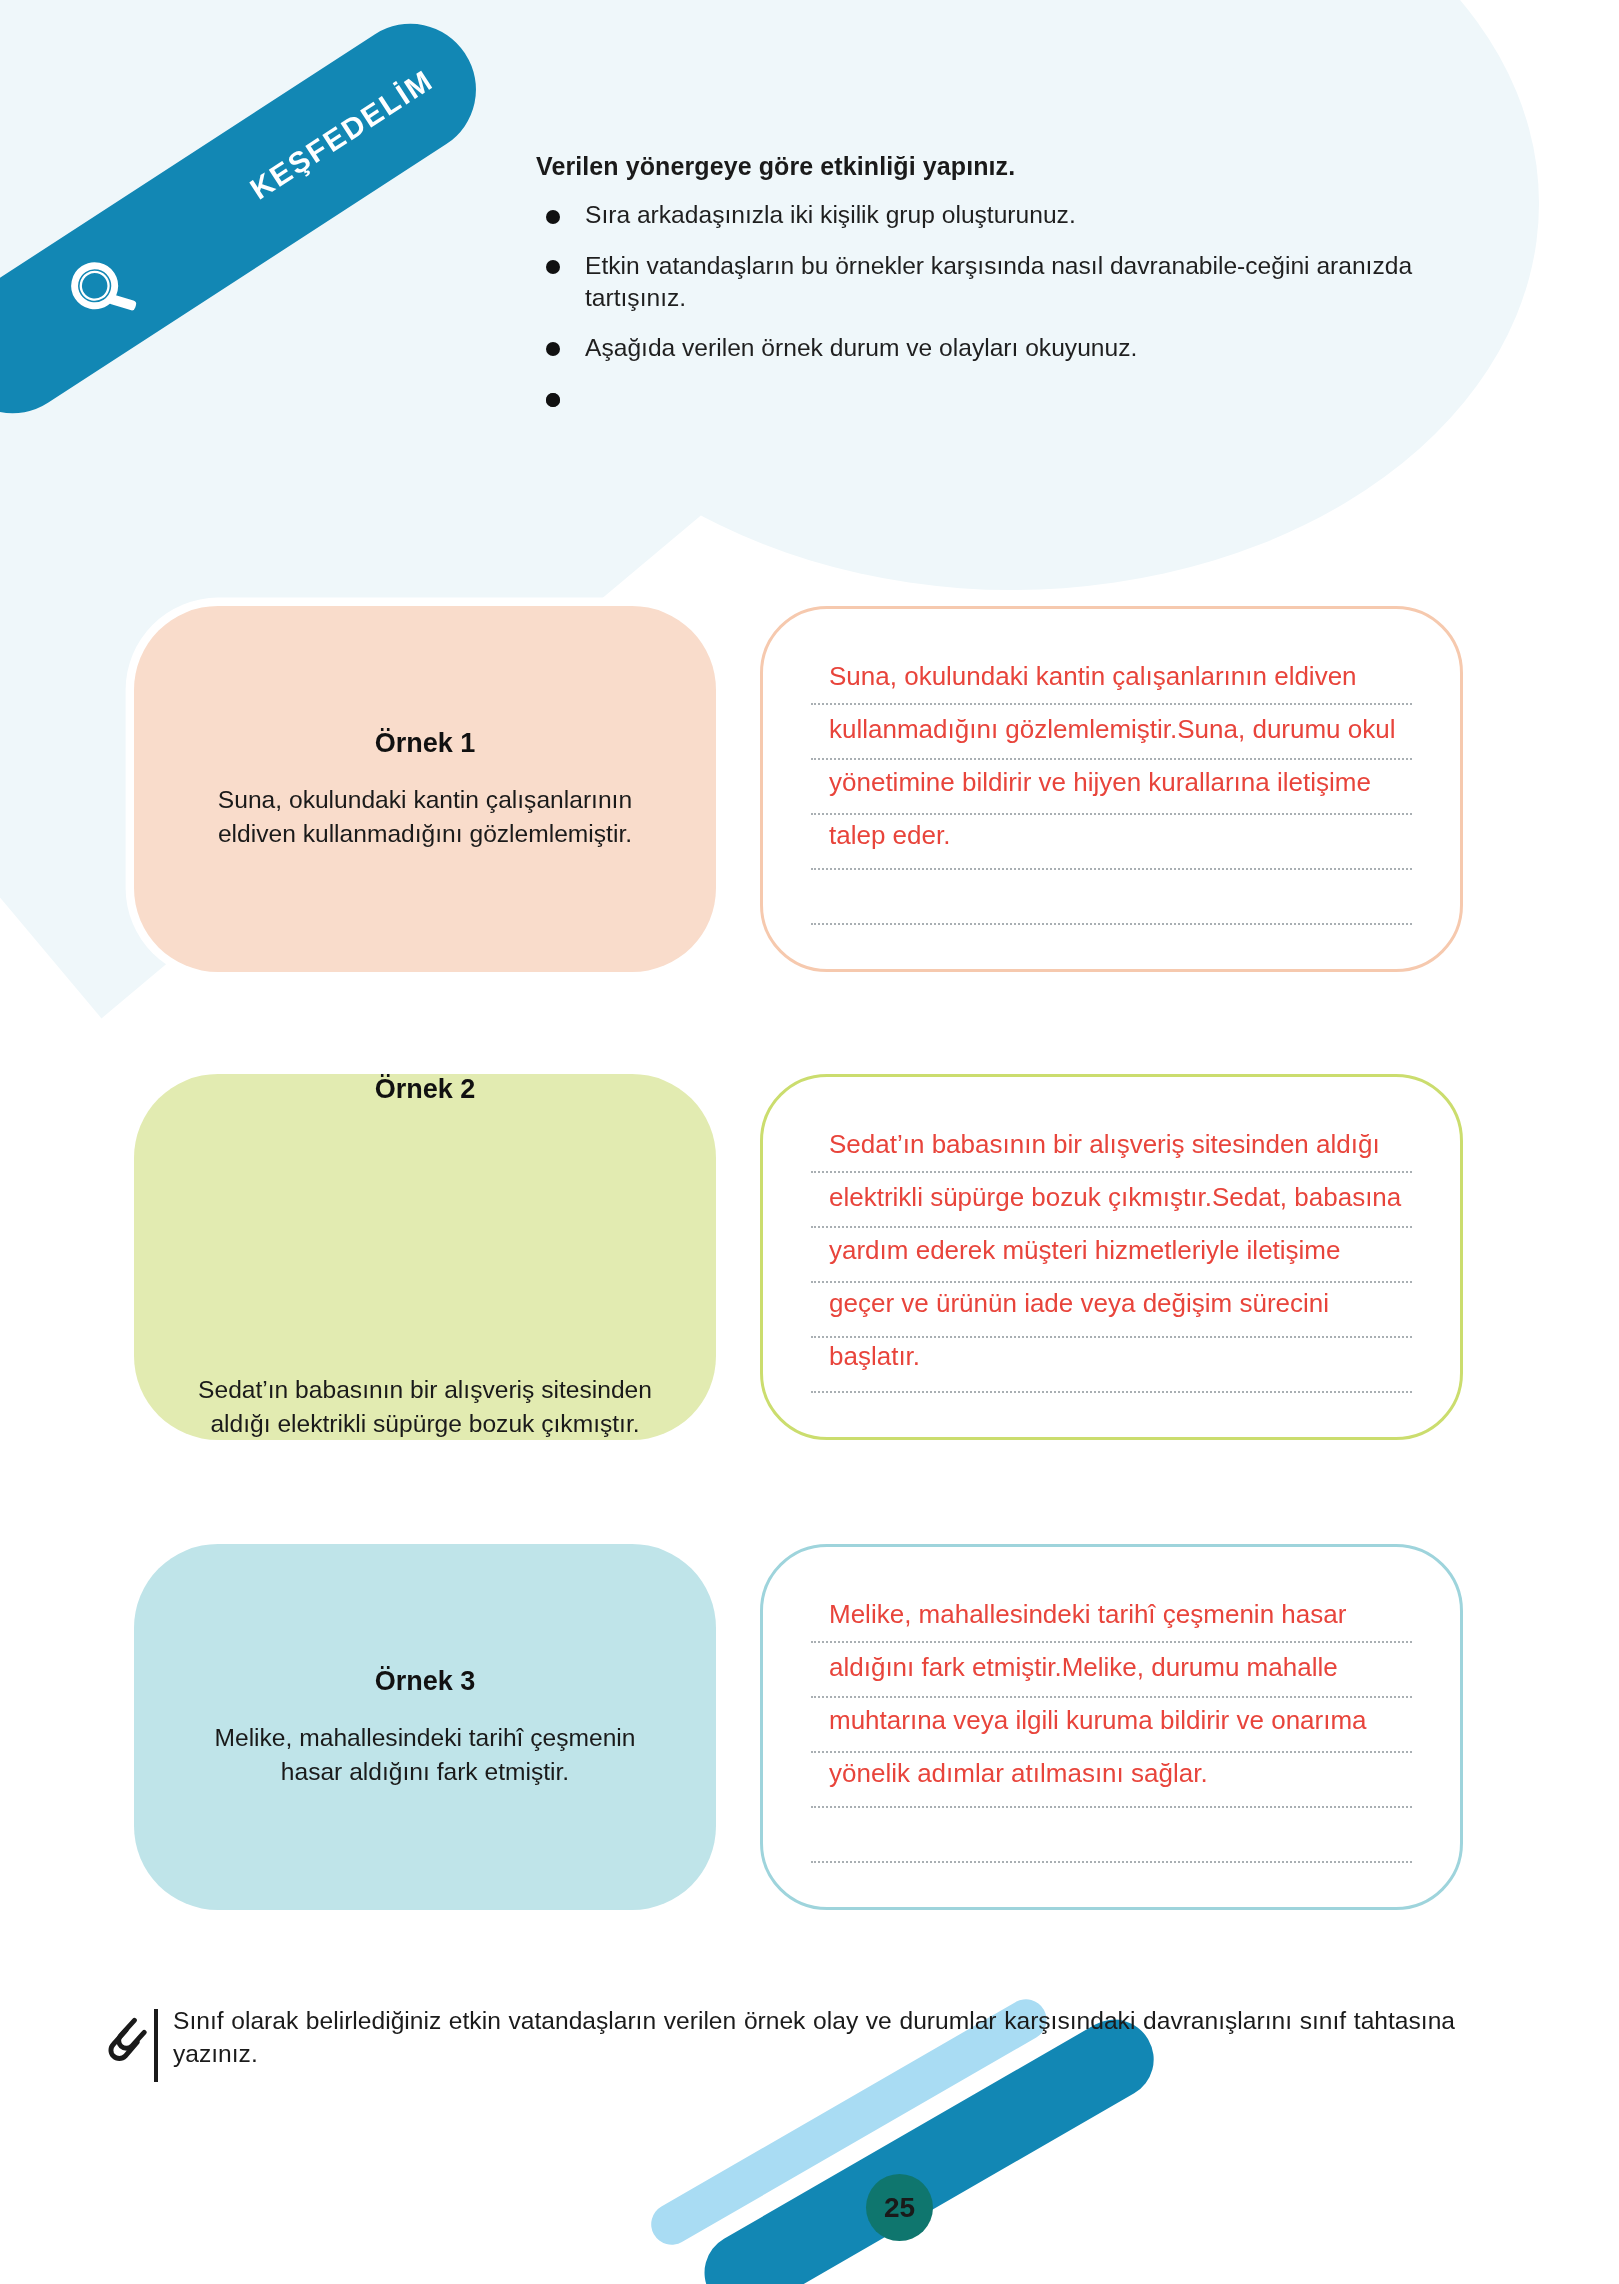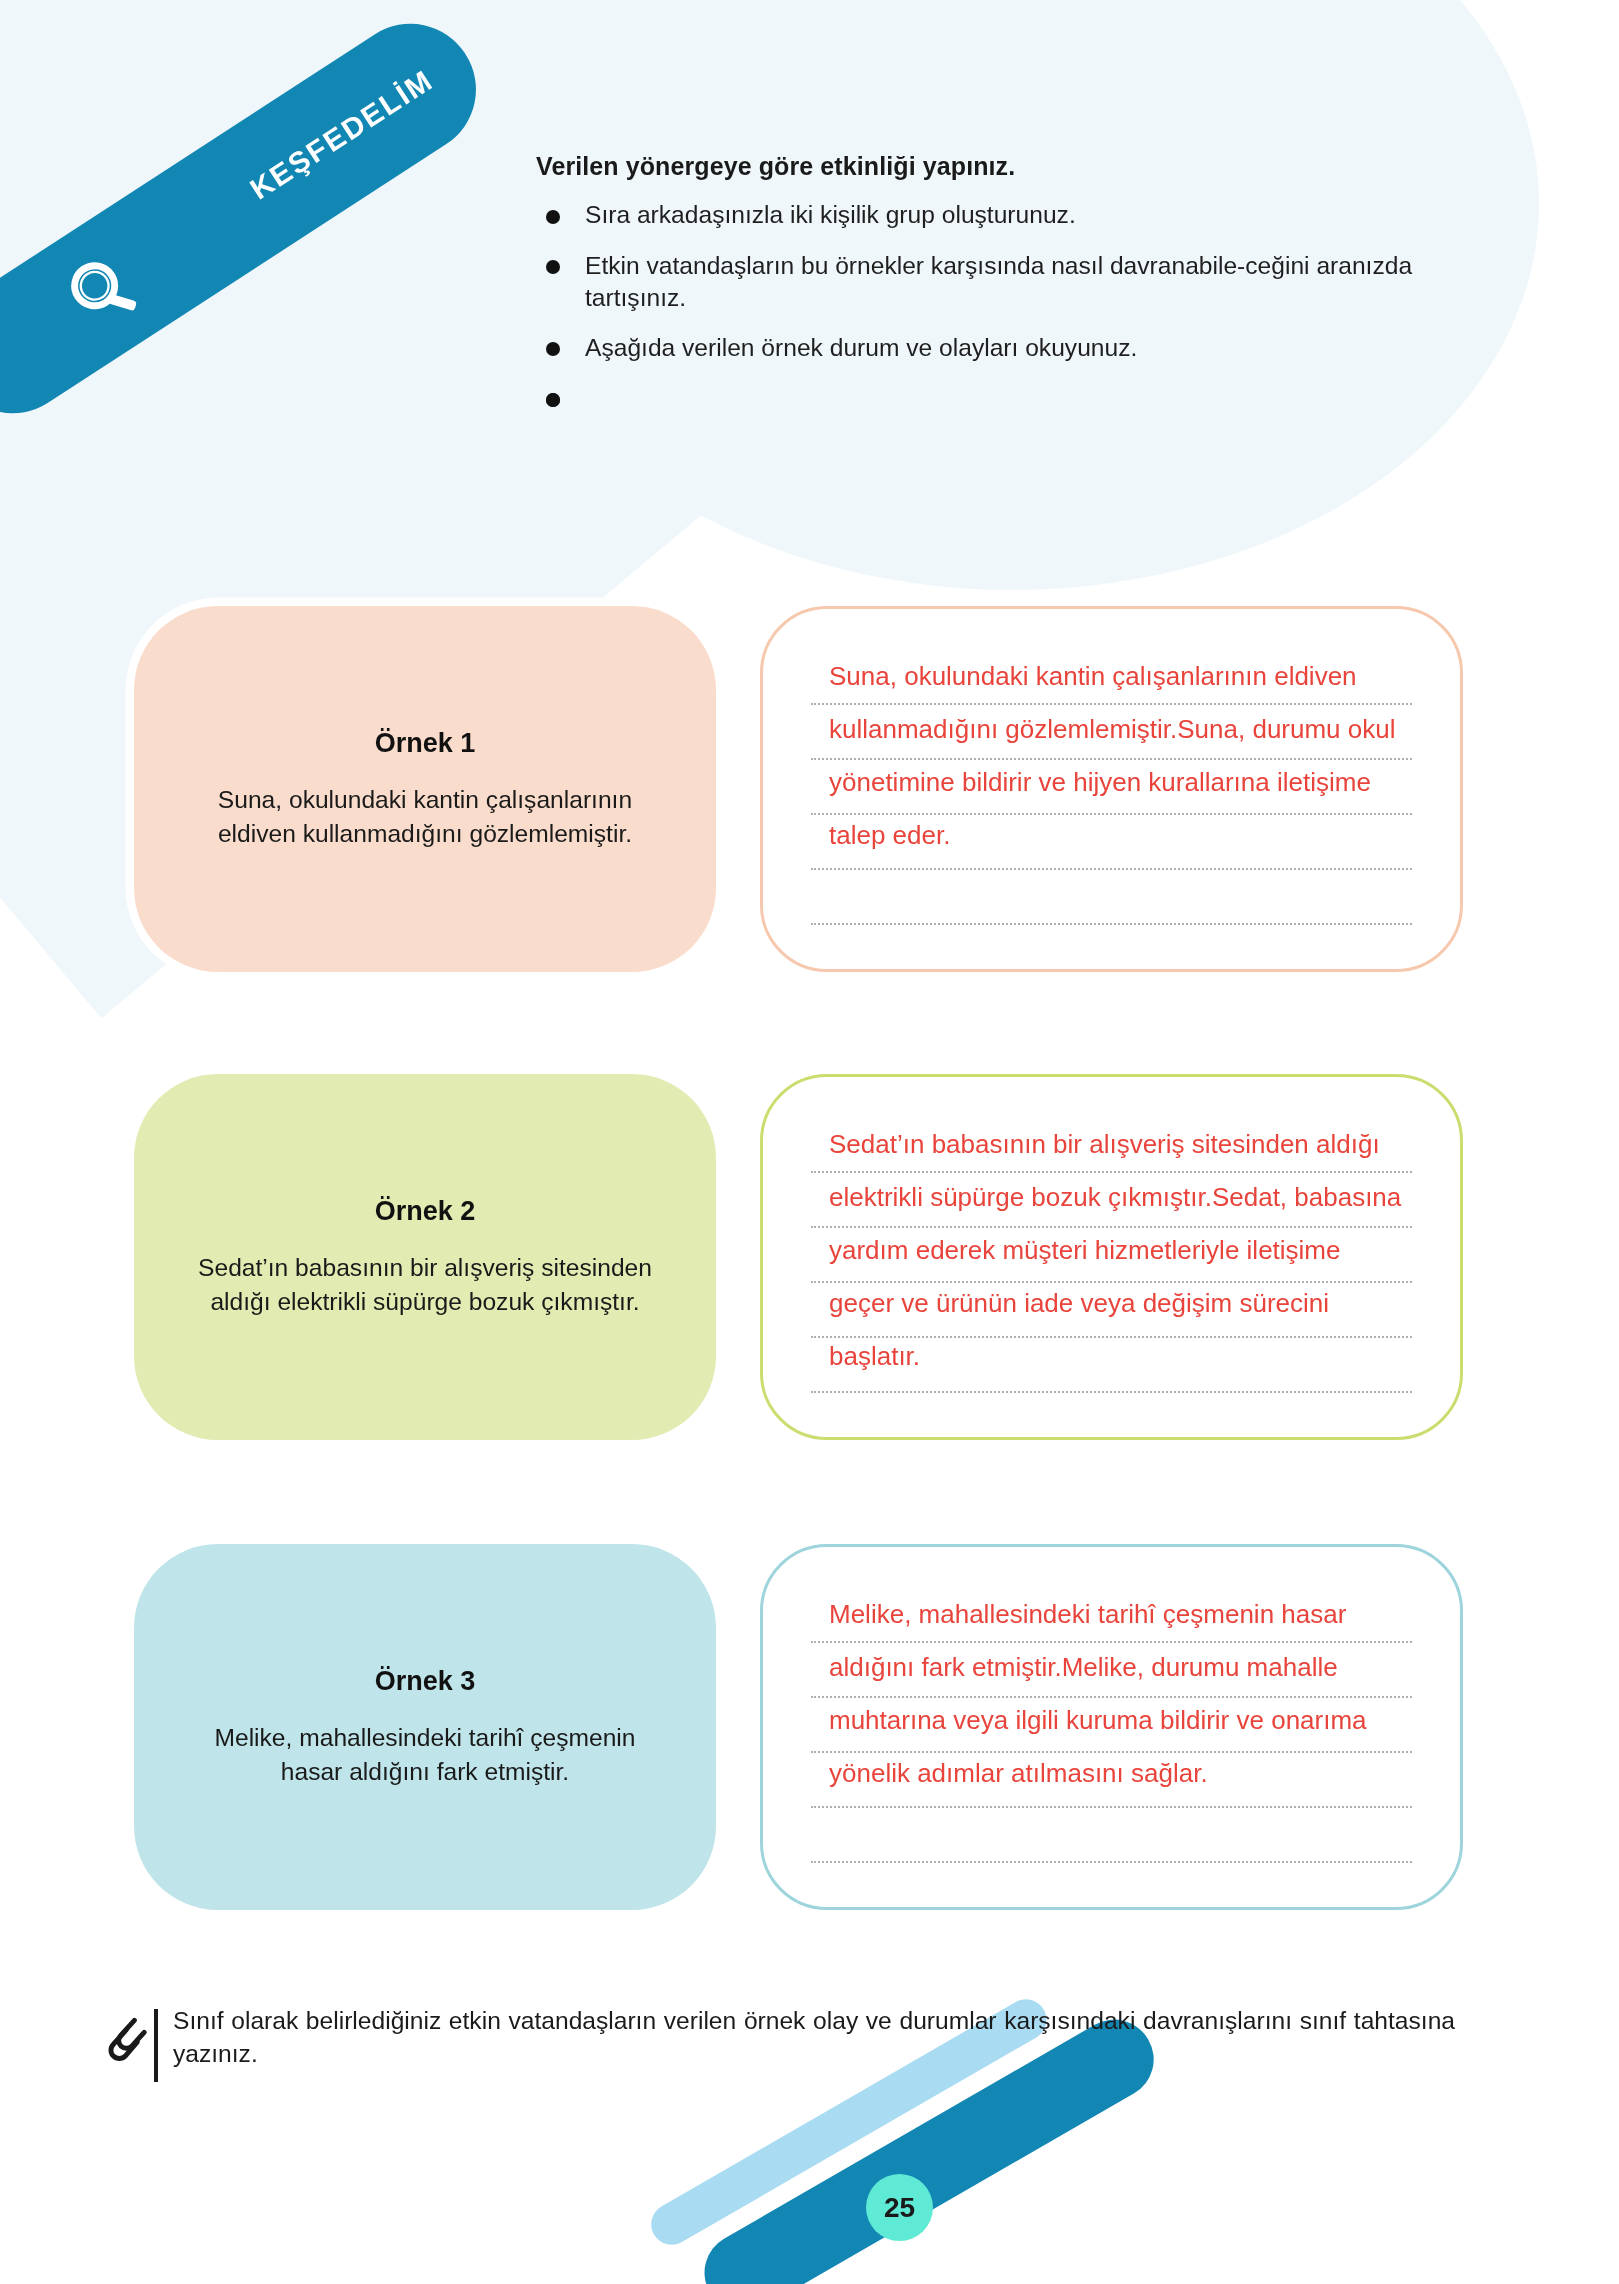--- a/index.html
+++ b/index.html
@@ -90,21 +90,21 @@
   }
   .answer-text{
     position:relative;z-index:2;
     color:#E8443B;font-size:26px;line-height:53px;
     padding-left:17px;padding-right:5.6px;
   }
 
   
   .c-peach{background:#F9DCCB;}
   .b-peach{border:3.5px solid #F6C9AE;}
-  .c-lime{background:#E2EBB1;}
+  .c-lime{background:#E2EBB1;justify-content:space-between;}
   .b-lime{border:3.5px solid #CBDD6E;}
   .c-cyan{background:#BFE4E9;}
   .b-cyan{border:3.5px solid #9ED4DC;}
 
   
   .footnote{
     position:absolute;z-index:6;left:105px;top:2005px;width:1350px;
     display:flex;align-items:flex-start;
   }
   .clip-icon{width:42px;height:62px;flex:0 0 auto;margin-top:4.2px;}
@@ -121,21 +121,21 @@
     left:654px;top:2214px;width:450px;height:41px;background:#A9DCF3;
     border-radius:20.4px;transform:rotate(-30deg);transform-origin:left center;
   }
   .foot-bar-dark{
     position:absolute;z-index:5;
     left:710px;top:2253px;width:506px;height:79px;background:#1287B4;
     border-radius:39px;transform:rotate(-30deg);transform-origin:left center;
   }
   .page-num{
     position:absolute;z-index:7;left:866px;top:2174px;
-    width:67px;height:67px;border-radius:50%;background:#5eead4;
+    width:67px;height:67px;border-radius:50%;background:#0f766e;
     display:flex;align-items:center;justify-content:center;
     font-size:28px;font-weight:700;color:#1A1A1A;
   }
 </style>
 </head>
 <body>
 
 <div class="bg-layer">
   <div class="bg-blob-top"></div>
   <div class="bg-diag-1"></div>

